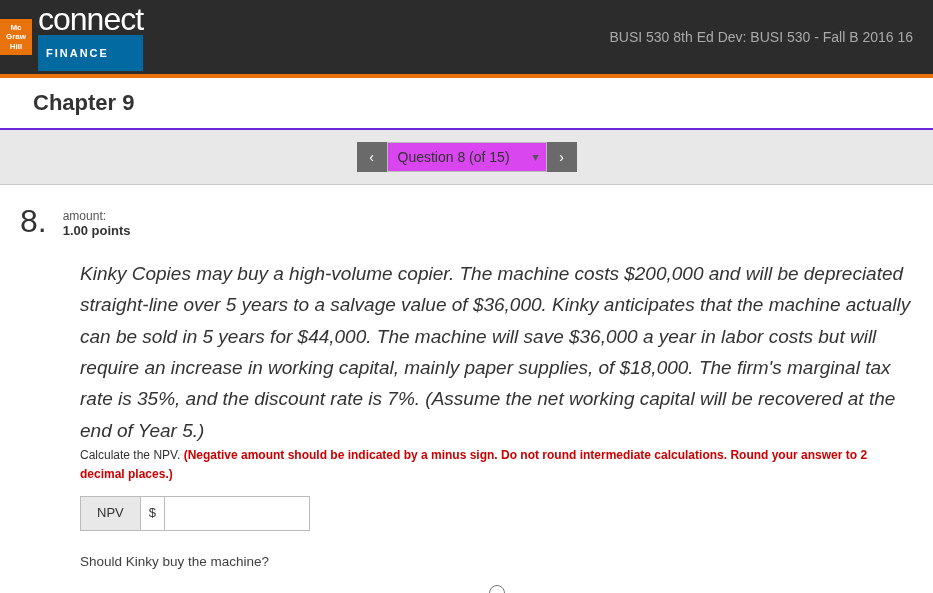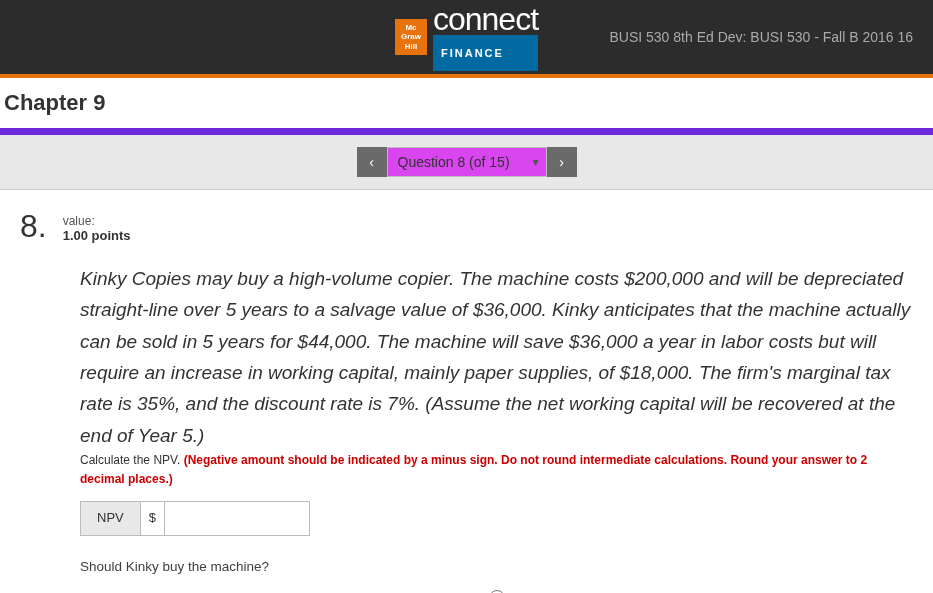--- a/index.html
+++ b/index.html
@@ -4,21 +4,21 @@
   <style>
     * { margin: 0; padding: 0; box-sizing: border-box; }
     body { font-family: Arial, sans-serif; font-size: 14px; background: #f0f0f0; width: 933px; min-height: 593px; }
 
     
     .header {
       background: #2c2c2c;
       height: 78px;
       display: flex;
       align-items: center;
-      justify-content: center;
+      justify-content: flex-start;
       position: relative;
       border-bottom: 4px solid #e8720c;
     }
 
     .logo-area {
       display: flex;
       align-items: center;
       gap: 6px;
     }
 
@@ -59,22 +59,22 @@
     .course-title {
       position: absolute;
       right: 20px;
       color: #aaa;
       font-size: 14px;
     }
 
     
     .chapter-header {
       background: white;
-      padding: 12px 4px;
-      border-bottom: 7px solid #6d28d9;
+      padding: 12px 33px;
+      border-bottom: 2px solid #6d28d9;
     }
 
     .chapter-title {
       font-size: 22px;
       font-weight: bold;
       color: #333;
     }
 
     
     .nav-bar {
@@ -310,21 +310,21 @@
     </select>
     <span class="select-dropdown-icon">▾</span>
   </div>
   <button class="nav-arrow">›</button>
 </div>
 
 <div class="main-content">
   <div class="question-row">
     <div class="question-number">8.</div>
     <div class="question-meta">
-      <span class="value-label">value:</span>
+      <span class="value-label">amount:</span>
       <span class="points-label">1.00 points</span>
     </div>
   </div>
 
   <div class="question-body">
     <p class="question-text">Kinky Copies may buy a high-volume copier. The machine costs $200,000 and will be depreciated straight-line over 5 years to a salvage value of $36,000. Kinky anticipates that the machine actually can be sold in 5 years for $44,000. The machine will save $36,000 a year in labor costs but will require an increase in working capital, mainly paper supplies, of $18,000. The firm's marginal tax rate is 35%, and the discount rate is 7%. (Assume the net working capital will be recovered at the end of Year 5.)</p>
 
     <p class="calculate-text">
       <span>Calculate the NPV.</span>
       <span class="warning-text">(Negative amount should be indicated by a minus sign. Do not round intermediate calculations. Round your answer to 2 decimal places.)</span>

